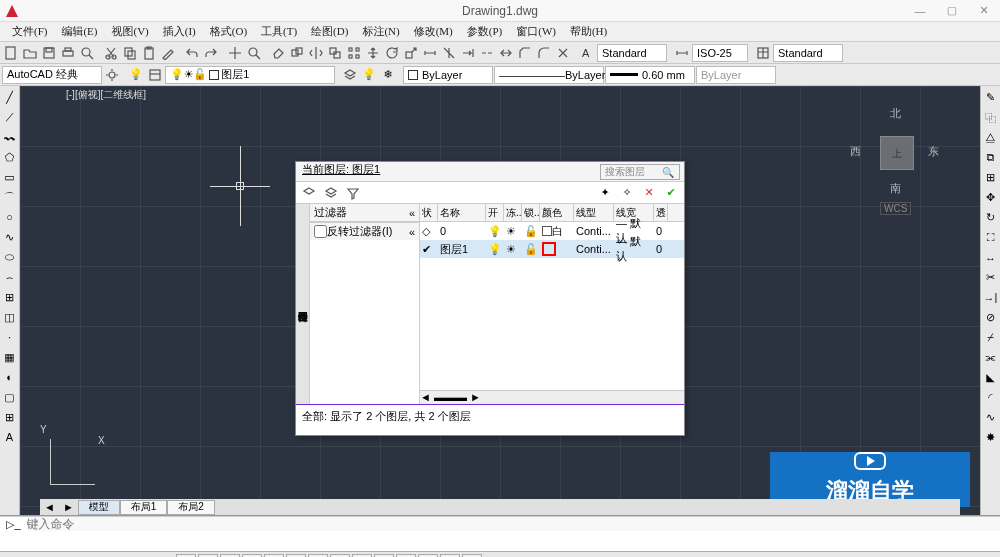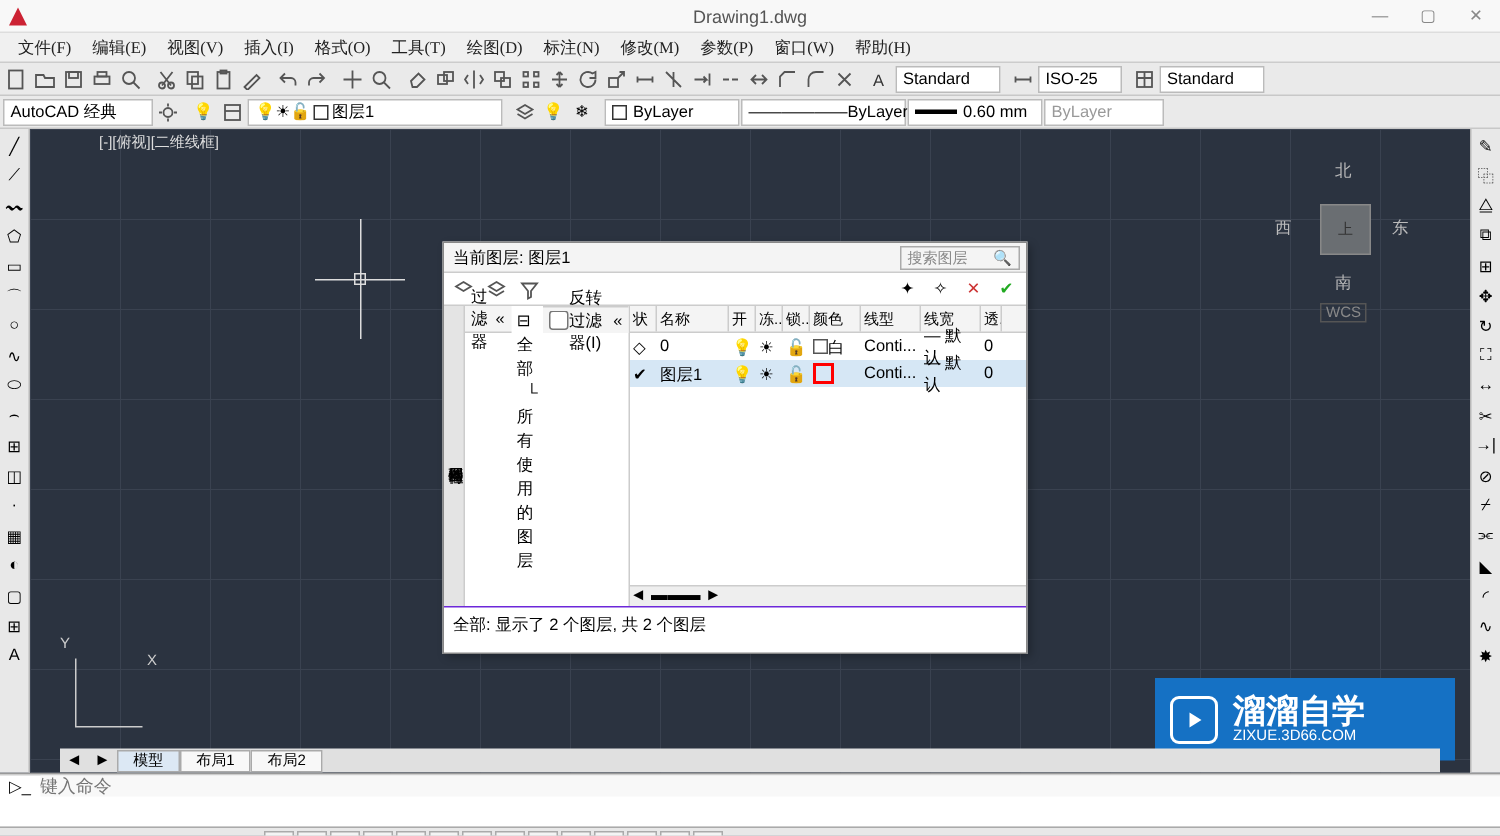--- a/index.html
+++ b/index.html
@@ -43,21 +43,21 @@
 .ucs .lbl { position: absolute; color: #ccc; font-size: 10px; }
 
 .compass { position: absolute; top: 20px; right: 40px; width: 90px; height: 90px; }
 .compass .lbl { position: absolute; color: #bbb; font-size: 11px; }
 .compass .cube { position: absolute; top: 30px; left: 30px; width: 34px; height: 34px; background: #6a6e72; border: 1px solid #888; }
 .compass .wcs { position: absolute; top: 96px; left: 30px; color: #888; font-size: 10px; border:1px solid #555; padding:0 3px;}
 
 .pointer-shape { position: absolute; top: 278px; left: 390px; }
 .pointer-shape svg { stroke: #fff; fill: none; stroke-width: 2; }
 
-.watermark { position: absolute; right: 10px; bottom: 8px; width: 200px; height: 55px; background: #1571c4; display: flex; align-items: center; padding: 0 10px; gap: 10px; }
+.watermark { position: absolute; right: 10px; bottom: 8px; width: 200px; height: 55px; background: #1571c4; display: flex; align-items: center; padding: 0 10px; gap: 10px; flex-direction: column; }
 .watermark .play { width: 32px; height: 32px; border: 2px solid #fff; border-radius: 6px; display: flex; align-items: center; justify-content: center; }
 .watermark .txt { color: #fff; font-size: 22px; font-weight: bold; line-height: 1; }
 .watermark .url { color: #fff; font-size: 10px; }
 
 .scroll-h { position: absolute; bottom: 0; left: 20px; right: 20px; height: 16px; background: #e0e0e0; display: flex; align-items: center; }
 .scroll-h .tab { padding: 0 10px; border: 1px solid #aaa; background: #f8f8f8; font-size: 10px; height: 15px; display:flex; align-items:center;}
 
 
 .cmd { height: 36px; background: #fff; border-top: 1px solid #999; display: flex; flex-direction: column; }
 .cmd .line { padding: 2px 6px; font-family: monospace; font-size: 12px; }
@@ -65,26 +65,26 @@
 .cmd .input .prompt { padding:0 6px; }
 .cmd .input input { border: none; flex:1; font-family: monospace; font-size:12px; background:#f8f8f8; }
 
 
 .status { height: 20px; background: #e8e8e8; border-top: 1px solid #aaa; display: flex; align-items: center; padding: 0 4px; gap: 2px; font-size: 11px; }
 .status .coords { width: 170px; }
 .status .btn { width: 20px; height: 16px; border: 1px solid #aaa; background: #f4f4f4; }
 
 
 .layer-dlg { position: absolute; top: 75px; left: 275px; width: 390px; height: 275px; background: #fff; border: 1px solid #888; box-shadow: 2px 2px 6px rgba(0,0,0,0.3); }
-.dlg-title { height: 20px; background: #f4f4f4; border-bottom: 1px solid #ccc; display: flex; align-items: center; padding: 0 6px; font-size: 11px; }
+.dlg-title { height: 20px; background: #f4f4f4; border-bottom: 1px solid #ccc; display: flex; align-items: flex-start; padding: 0 6px; font-size: 11px; text-decoration: underline; }
 .search-box { position: absolute; right: 4px; top: 2px; height: 16px; width: 80px; border: 1px solid #aaa; display: flex; align-items: center; padding: 0 4px 0 4px; font-size: 10px; color: #888; justify-content:space-between;}
 .dlg-tools { height: 22px; display: flex; align-items: center; padding: 0 4px; gap: 4px; border-bottom: 1px solid #ccc; }
 .dlg-body { display: flex; height: 200px; }
 .side-tab { width: 14px; background: #e4e4e4; border-right: 1px solid #ccc; writing-mode: vertical-rl; text-align: center; font-size: 10px; display:flex; justify-content:center; align-items:center;}
-.filter-pane { width: 110px; border-right: 1px solid #ccc; display: flex; flex-direction: row; }
+.filter-pane { width: 110px; border-right: 1px solid #ccc; display: flex; flex-direction: column; }
 .filter-head { height: 18px; border-bottom: 1px solid #ccc; display: flex; align-items: center; justify-content: space-between; padding: 0 4px; font-size: 11px; background:#f4f4f4;}
 .filter-body { flex: 1; padding: 2px 4px; font-size: 11px; line-height:16px;}
 .filter-foot { height: 18px; border-top: 1px solid #ccc; display: flex; align-items: center; padding: 0 4px; font-size: 11px; background:#f4f4f4;}
 .layer-list { flex: 1; overflow: hidden; position:relative;}
 .list-head { height: 18px; border-bottom: 1px solid #ccc; display: flex; font-size: 10px; background: #f4f4f4; }
 .list-head span { border-right: 1px solid #ccc; padding: 2px 2px; overflow:hidden; white-space:nowrap;}
 .list-row { height: 18px; display: flex; font-size: 11px; align-items: center; }
 .list-row.sel { background: #d6e7f5; }
 .list-row span { padding: 0 2px; display:flex; align-items:center; overflow:hidden;}
 .c-status{width:18px;} .c-name{width:48px;} .c-on{width:18px;} .c-frz{width:18px;} .c-lock{width:18px;} .c-color{width:34px;} .c-ltype{width:40px;} .c-lw{width:40px;} .c-tr{width:14px;}
@@ -442,24 +442,20 @@
         <span class="tb-ico">✧</span>
         <span class="tb-ico" style="color:#c33">✕</span>
         <span class="tb-ico" style="color:#2a2">✔</span>
       </div>
       <div class="dlg-body">
         <div class="side-tab">图层特性管理器</div>
         <div class="filter-pane">
           <div class="filter-head">
             <span>过滤器</span>
             <span>«</span>
-          </div>
-          <div class="filter-body">
-            ⊟ <span>全部</span><br>
-            &nbsp;&nbsp;└ <span>所有使用的图层</span>
           </div>
           <div class="filter-foot">
             <input type="checkbox" style="">
             <span>反转过滤器(I)</span>
             <span style="margin-left:auto">«</span>
           </div>
         </div>
         <div class="layer-list">
           <div class="list-head">
             <span class="c-status">状</span>

